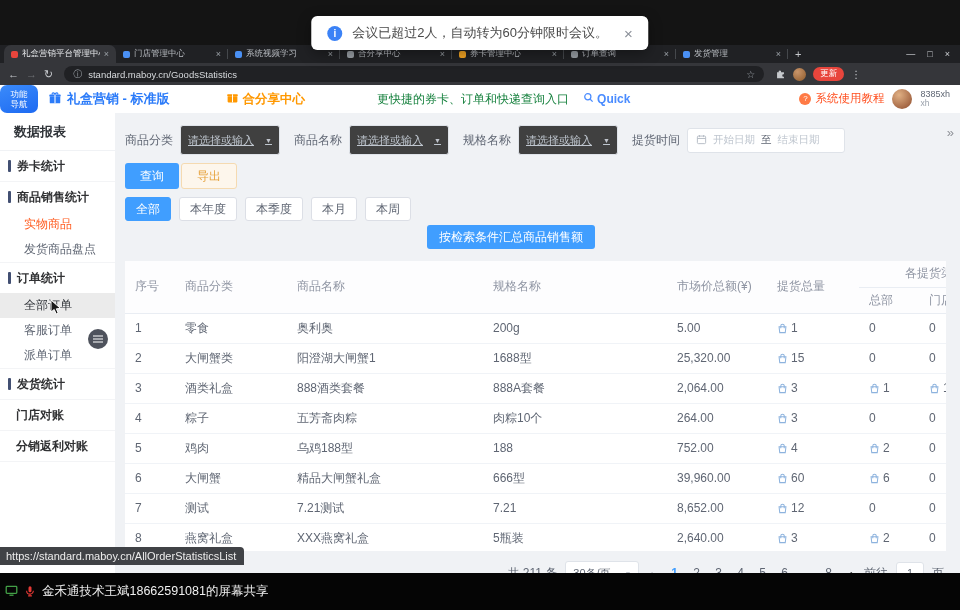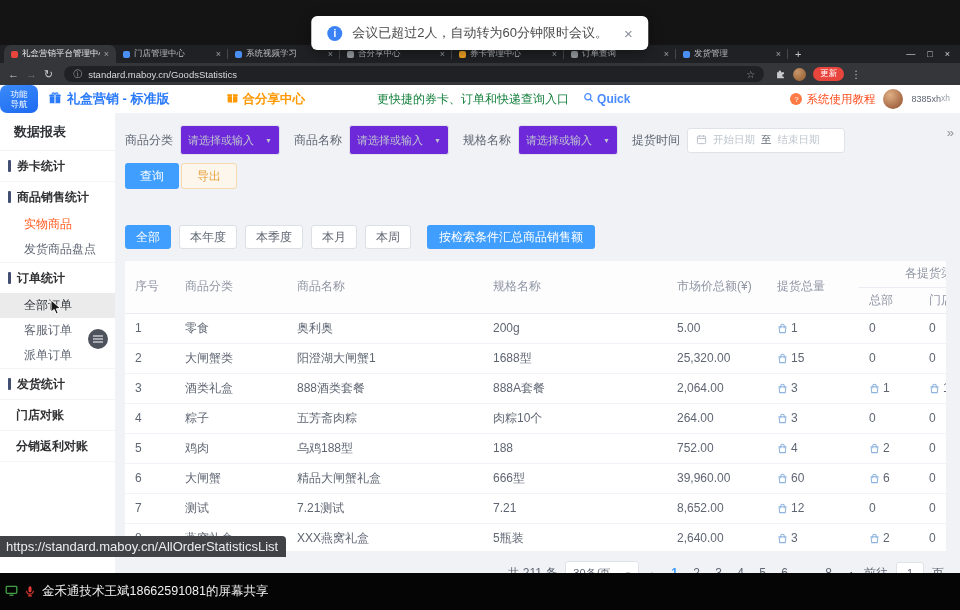--- a/index.html
+++ b/index.html
@@ -50,21 +50,21 @@
   .fn-nav span{width:18px;display:inline-block;}
   .logo{display:flex;align-items:center;gap:5px;margin-left:10px;color:#2b7bf9;font-weight:700;font-size:13px;white-space:nowrap;}
   .sharecenter{display:flex;align-items:center;gap:4px;margin-left:56px;color:#ff9800;font-weight:700;font-size:12.5px;white-space:nowrap;}
   .quicktip{margin-left:72px;color:#15803d;font-size:12px;white-space:nowrap;}
   .quick{display:flex;align-items:center;gap:3px;margin-left:14px;color:#4a8cff;font-size:12px;font-weight:600;}
   .hdr-right{margin-left:auto;display:flex;align-items:center;gap:8px;padding-right:10px;}
   .tutorial{display:flex;align-items:center;gap:4px;color:#ff4f1f;font-size:11.5px;white-space:nowrap;}
   .q-circle{width:12px;height:12px;border-radius:50%;background:#ff7a45;color:#fff;font-size:8px;
     display:flex;align-items:center;justify-content:center;}
   .avatar{width:20px;height:20px;border-radius:50%;background:radial-gradient(circle at 35% 30%,#e0b084,#8d4a2b);flex-shrink:0;}
-  .usercol{display:flex;line-height:1.15;font-size:9px;color:#5f6673;}
+  .usercol{display:flex;flex-direction:column;line-height:1.15;font-size:9px;color:#5f6673;}
   .usercol .sub{color:#9aa1ab;font-size:8.5px;}
 
   
   .body{position:relative;display:flex;height:460px;background:#f0f2f5;}
   .sidebar{width:115px;background:#fff;flex-shrink:0;font-size:12px;}
   .sb-title{height:38px;line-height:38px;padding-left:14px;font-size:13px;font-weight:700;color:#2f3338;
     border-bottom:1px solid #f0f2f5;}
   .sb-block{border-bottom:1px solid #f3f4f6;}
   .sb-group{height:30px;display:flex;align-items:center;gap:6px;padding-left:8px;color:#303133;font-weight:600;}
   .sb-group.plain{padding-left:16px;}
@@ -72,35 +72,35 @@
   .sb-sub{height:25px;line-height:25px;padding-left:24px;color:#5f6673;}
   .sb-sub.act{color:#ff5a1e;}
   .sb-sub.sel{background:#ebebeb;color:#2f3338;}
 
   .main{flex:1;position:relative;padding:12px 14px 0 10px;overflow:hidden;}
   .collapse{position:absolute;top:12px;right:6px;color:#909399;font-size:13px;}
 
   .filter-row{display:flex;align-items:center;gap:14px;}
   .f-field{display:flex;align-items:center;gap:7px;}
   .f-label{font-size:12px;color:#5f6673;white-space:nowrap;}
-  .f-select{width:100px;height:30px;background:#6d28d9;border:1px solid #dfe3e9;border-radius:3px;
-    display:flex;align-items:center;justify-content:space-between;padding:0 7px;font-size:11px;color:#bfc6cf;}
+  .f-select{width:100px;height:30px;background:#404040;border:1px solid #dfe3e9;border-radius:3px;
+    display:flex;align-items:center;justify-content:space-between;padding:0 7px;font-size:11px;color:#bfc6cf;text-decoration:underline;}
   .caret{font-size:7px;color:#c0c4cc;}
   .f-date{width:158px;height:25px;background:#fff;border:1px solid #dfe3e9;border-radius:3px;
     display:flex;align-items:center;gap:6px;padding:0 8px;font-size:10.5px;color:#bfc6cf;white-space:nowrap;}
   .f-date .sep{color:#5f6673;}
 
   .btn-row{margin-top:8px;display:flex;gap:2px;}
   .btn{display:inline-flex;align-items:center;justify-content:center;height:26px;padding:0 15px;
     border-radius:3px;font-size:12px;white-space:nowrap;}
   .btn.primary{background:#409eff;color:#fff;}
   .btn.warn{background:#fdf6ec;color:#e6a23c;border:1px solid #f5dab1;}
   .btn.sm{height:24px;padding:0 12px;}
 
-  .qtab-row{margin-top:8px;display:flex;align-items:flex-end;}
+  .qtab-row{margin-top:8px;display:flex;align-items:flex-start;}
   .qtabs{display:flex;gap:8px;}
   .qtab{height:24px;padding:0 10px;border:1px solid #dcdfe6;background:#fff;border-radius:3px;
     font-size:12px;color:#5f6673;display:inline-flex;align-items:center;white-space:nowrap;}
   .qtab.active{background:#409eff;border-color:#409eff;color:#fff;}
   .summary{margin-left:16px;margin-top:28px;}
 
   .table-wrap{margin-top:12px;height:290px;background:#fff;overflow:hidden;}
   table{border-collapse:collapse;table-layout:fixed;width:986px;font-size:12px;}
   th{height:26px;font-weight:400;color:#8f95a3;text-align:left;padding-left:10px;
     border-bottom:1px solid #e9edf3;background:#fdfdfe;white-space:nowrap;overflow:hidden;}
@@ -119,21 +119,21 @@
   .pnum{min-width:22px;height:22px;display:flex;align-items:center;justify-content:center;padding:0 2px;}
   .pnum.on{color:#409eff;font-weight:700;}
   .pnum.dots{color:#8f95a3;}
   .pgoto{white-space:nowrap;}
   .pinput{width:28px;height:22px;border:1px solid #dfe3e9;border-radius:3px;background:#fff;
     display:flex;align-items:center;justify-content:center;font-size:11px;}
 
   .cursor{position:absolute;left:50px;top:186px;z-index:40;pointer-events:none;}
   .drag-handle{position:absolute;left:88px;top:216px;width:20px;height:20px;border-radius:50%;
     background:rgba(47,52,63,.85);display:flex;align-items:center;justify-content:center;z-index:35;}
-  .status-tip{position:absolute;left:0;bottom:16px;background:#404246;color:#ececec;font-size:13px;
+  .status-tip{position:absolute;left:0;bottom:8px;background:#404246;color:#ececec;font-size:11px;
     padding:3px 8px 3px 6px;border-top-right-radius:4px;z-index:30;white-space:nowrap;}
 
   
   .sharebar{height:37px;background:#050505;display:flex;align-items:center;gap:6px;padding-left:5px;}
   .share-text{color:#f0f0f0;font-size:12.5px;}
 </style>
 </head>
 <body>
 
 <div class="screen">

